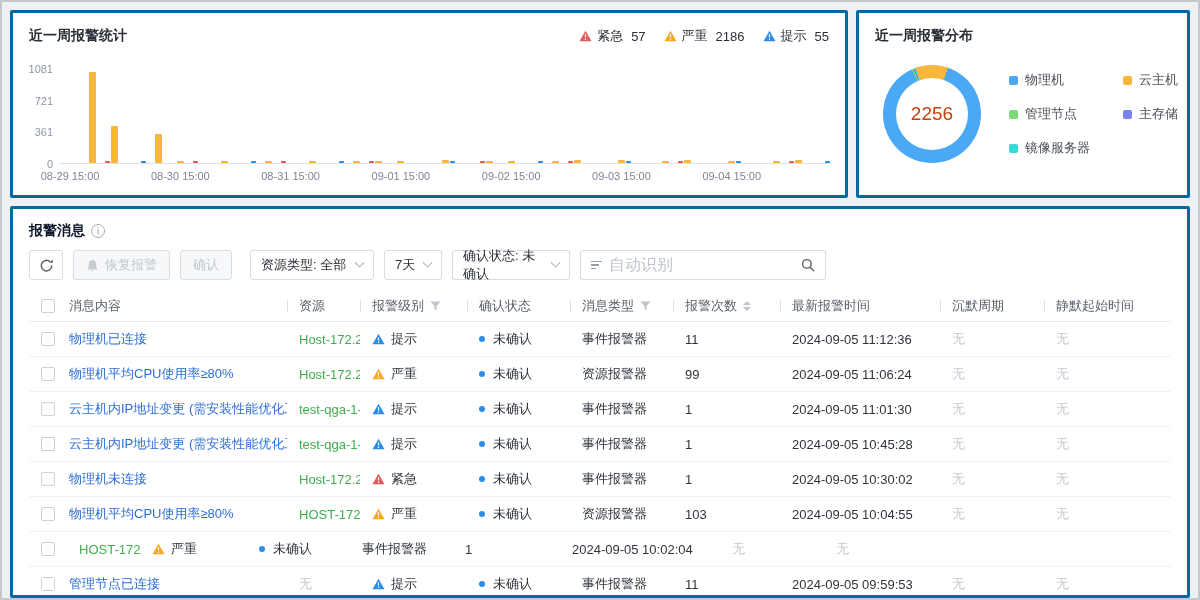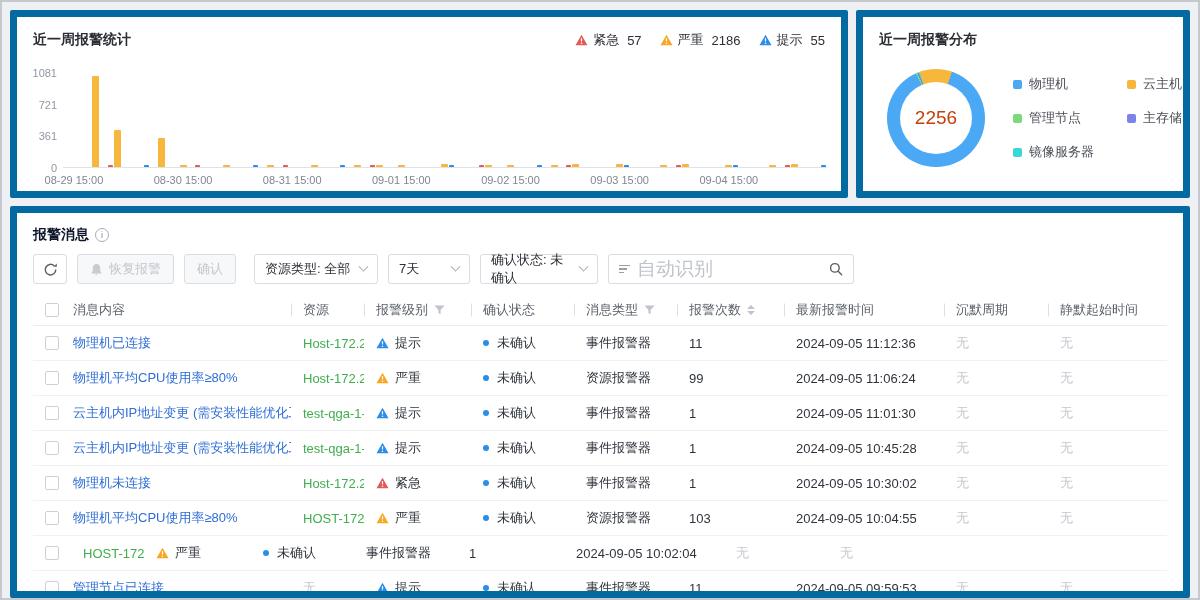--- a/index.html
+++ b/index.html
@@ -1,18 +1,18 @@
 <!DOCTYPE html>
 <html><head>
 <meta charset="utf-8">
 <style>
   *{box-sizing:border-box;margin:0;padding:0}
   body{font-family:"Liberation Sans","DejaVu Sans",sans-serif;background:#dfe2e8}
   .screen{position:relative;width:1200px;height:600px;background:#eef0f4;border:2px solid #c5c8ce;overflow:hidden}
-  .card{position:absolute;background:#fff;border:7px solid #0369a1;border-radius:2px}
+  .card{position:absolute;background:#fff;border:3px solid #0369a1;border-radius:2px}
   .panel-stats{left:8px;top:8px;width:838px;height:188px}
   .panel-dist{left:854px;top:8px;width:334px;height:188px}
   .panel-msgs{left:8px;top:204px;width:1180px;height:392px;padding:12px 16px 0;overflow:hidden}
   .panel-title{position:absolute;left:16px;top:14px;font-size:14px;font-weight:bold;color:#2b2f36}
   
   .stats-legend{position:absolute;right:16px;top:14px;display:flex;gap:18px;align-items:center;font-size:13px;color:#2b2f36}
   .lg-item{display:inline-flex;align-items:center;gap:5px}
   .lg-count{margin-left:3px}
   
   .ylabels{position:absolute;left:8px;top:56px;width:32px;height:95px;font-size:11px;color:#8f97a3}
@@ -33,25 +33,25 @@
   
   .msgs-title-row{display:flex;align-items:center;height:20px}
   .panel-title-inline{font-size:14px;font-weight:bold;color:#0f172a}
   .info{display:inline-flex;width:14px;height:14px;border:1px solid #a7adb6;border-radius:50%;color:#868c96;font-size:9px;align-items:center;justify-content:center;margin-left:6px;font-style:normal;cursor:pointer}
   .toolbar{display:flex;align-items:flex-start;margin-top:9px;gap:10px}
   .btn{height:30px;border:1px solid #d9dce1;background:#fff;border-radius:3px;font-size:13px;color:#4a4f57;display:inline-flex;align-items:center;gap:6px;padding:0 12px;cursor:pointer;font-family:inherit}
   .iconbtn{width:34px;justify-content:center;padding:0}
   .btn.disabled{color:#c3c7ce;background:#f7f8fa;cursor:not-allowed}
   .select{height:30px;border:1px solid #d9dce1;background:#fff;border-radius:3px;font-size:13px;color:#2b2f36;display:inline-flex;align-items:center;justify-content:space-between;padding:0 10px;gap:8px;cursor:pointer}
   .sel-resource{width:124px;margin-left:8px}
-  .sel-period{width:82px}
+  .sel-period{width:58px}
   .sel-ack{width:118px}
   .caret{width:7px;height:7px;border-right:1.5px solid #a9aeb8;border-bottom:1.5px solid #a9aeb8;transform:rotate(45deg) translate(-2px,-2px);flex:none}
   .search{height:30px;width:246px;border:1px solid #d9dce1;background:#fff;border-radius:3px;display:flex;align-items:center;padding:0 10px;gap:7px}
-  .sinput{border:none;outline:none;flex:1;font-size:19px;color:#0f766e;font-family:inherit;min-width:0;background:transparent}
+  .sinput{border:none;outline:none;flex:1;font-size:16px;color:#0f766e;font-family:inherit;min-width:0;background:transparent}
   .sinput::placeholder{color:#bfc4cc}
   .filterlines{display:flex;flex-direction:column;gap:2px;align-items:flex-start;flex:none}
   .filterlines i{display:block;height:1.5px;background:#9aa0a8}
   .filterlines i:nth-child(1){width:11px}.filterlines i:nth-child(2){width:8px}.filterlines i:nth-child(3){width:5px}
   
   .thead{display:flex;align-items:center;height:32px;margin-top:10px;border-bottom:1px solid #e8ebef;color:#5a6069;font-size:13px}
   .th,.td{display:flex;align-items:center;gap:6px;padding-left:12px;position:relative;overflow:hidden;white-space:nowrap;flex:none}
   .th.sep::before{content:"";position:absolute;left:0;top:50%;transform:translateY(-50%);width:1px;height:13px;background:#dde0e5}
   .cb-col{justify-content:center;padding-left:0 !important}
   .col-content{padding-left:2px !important}

